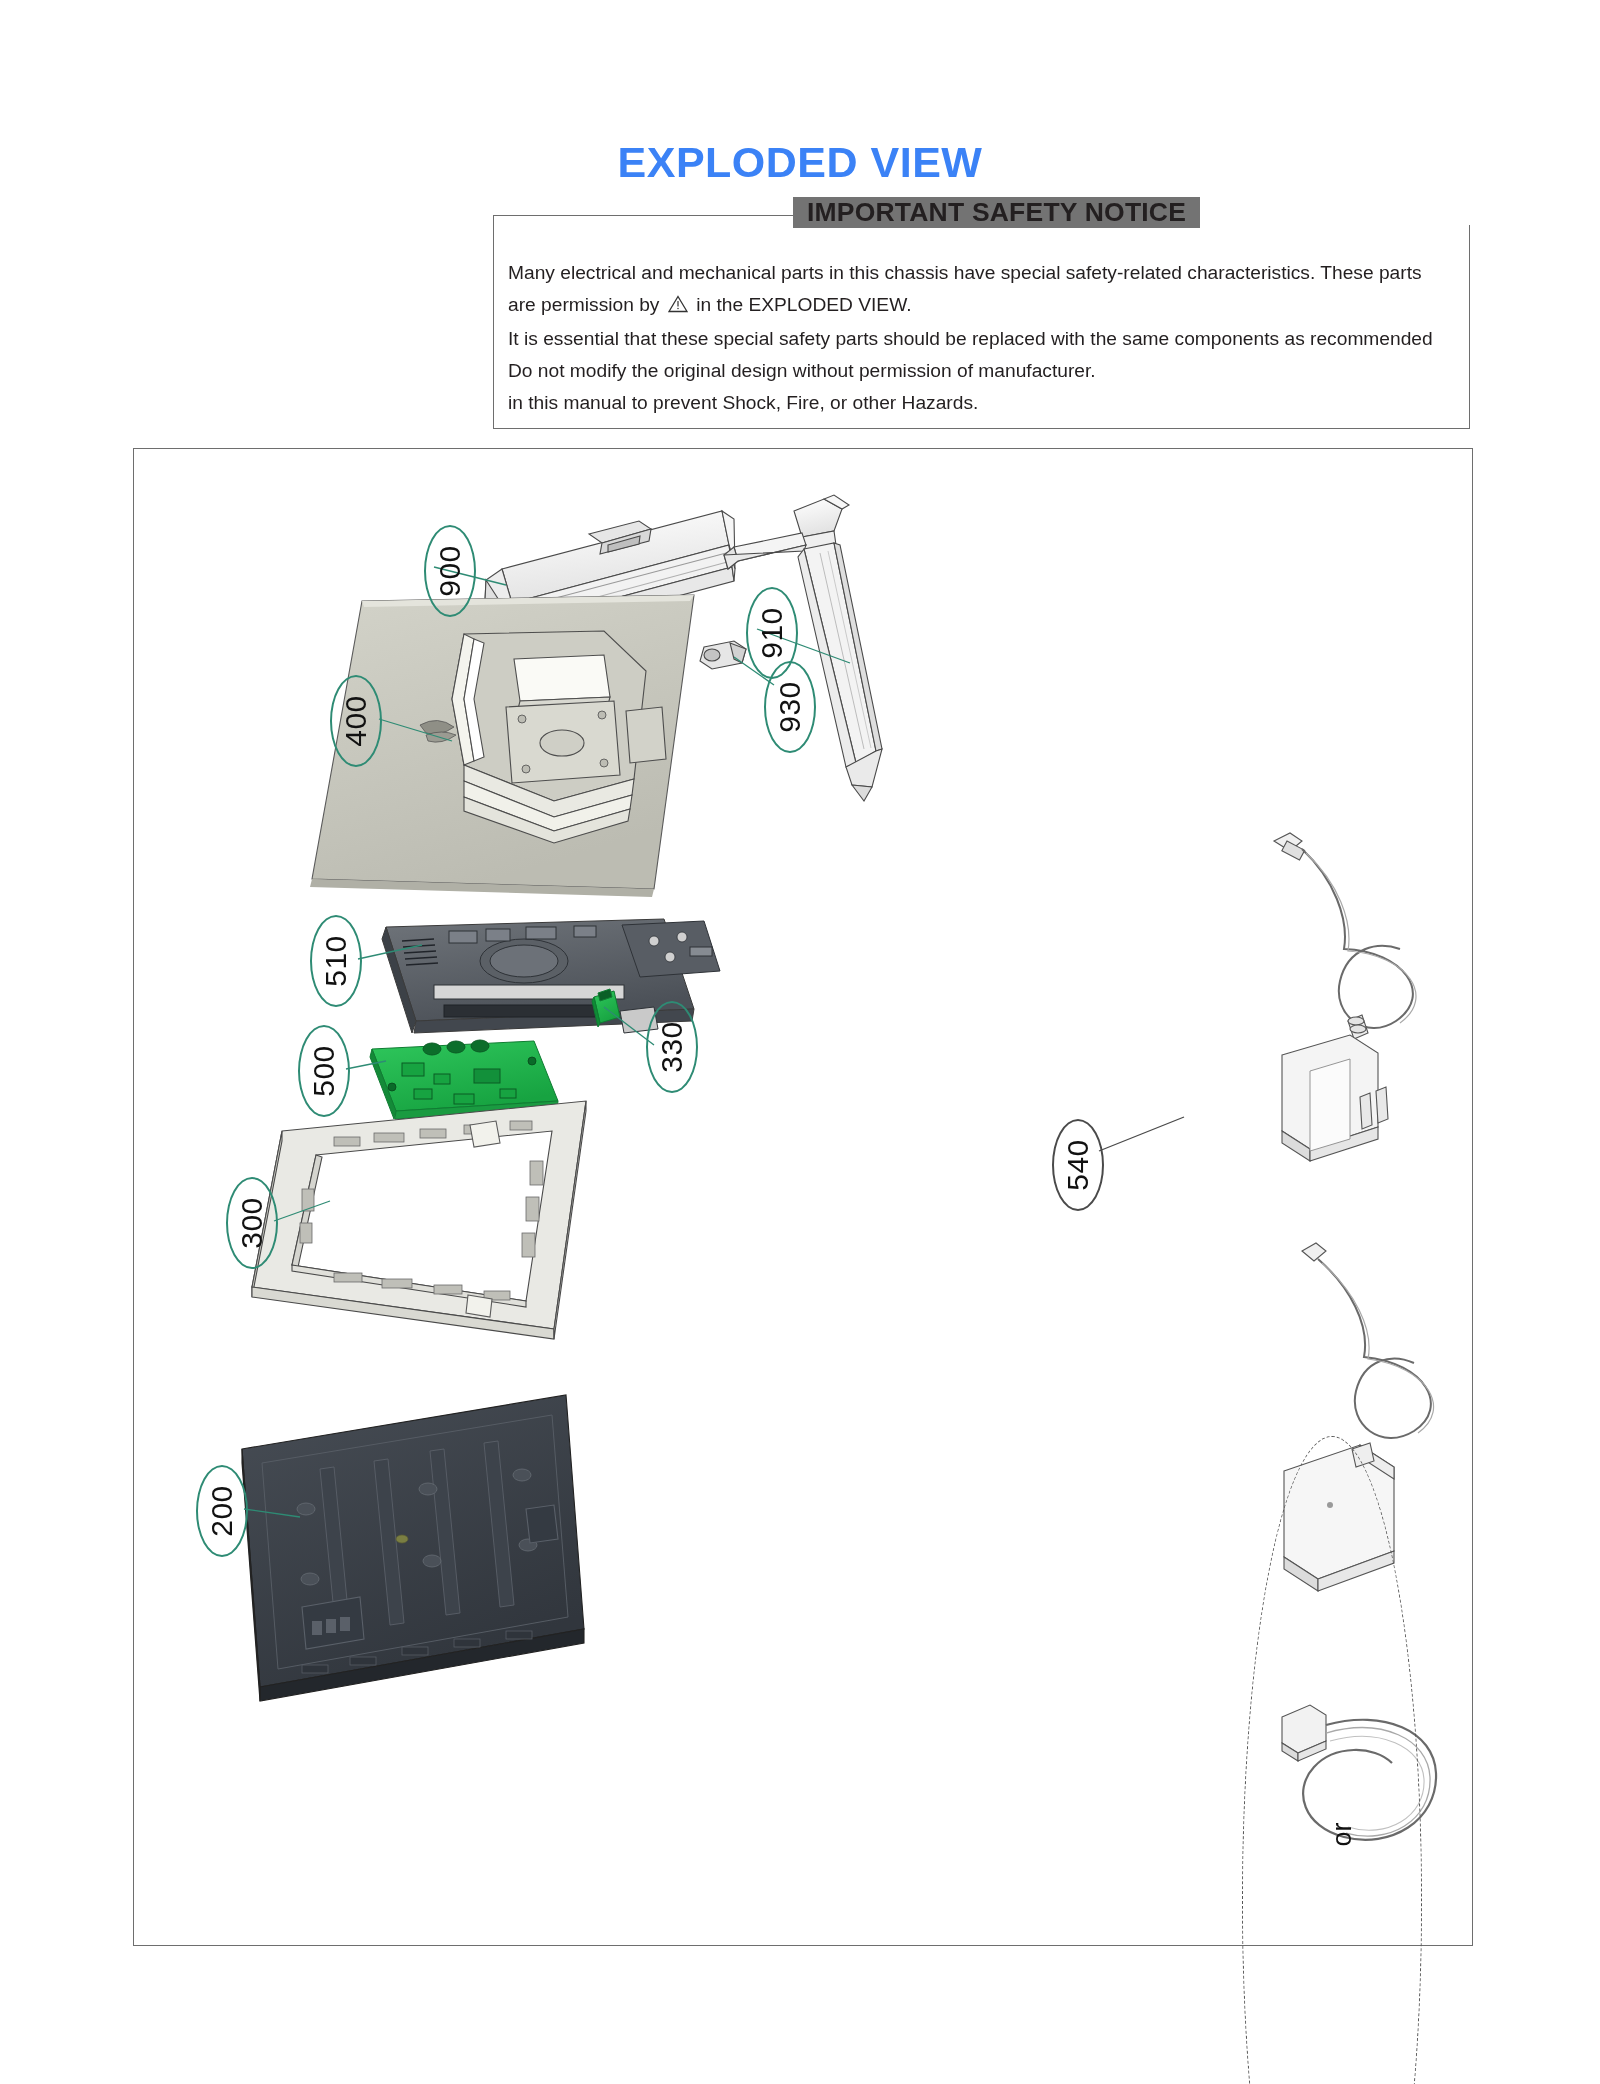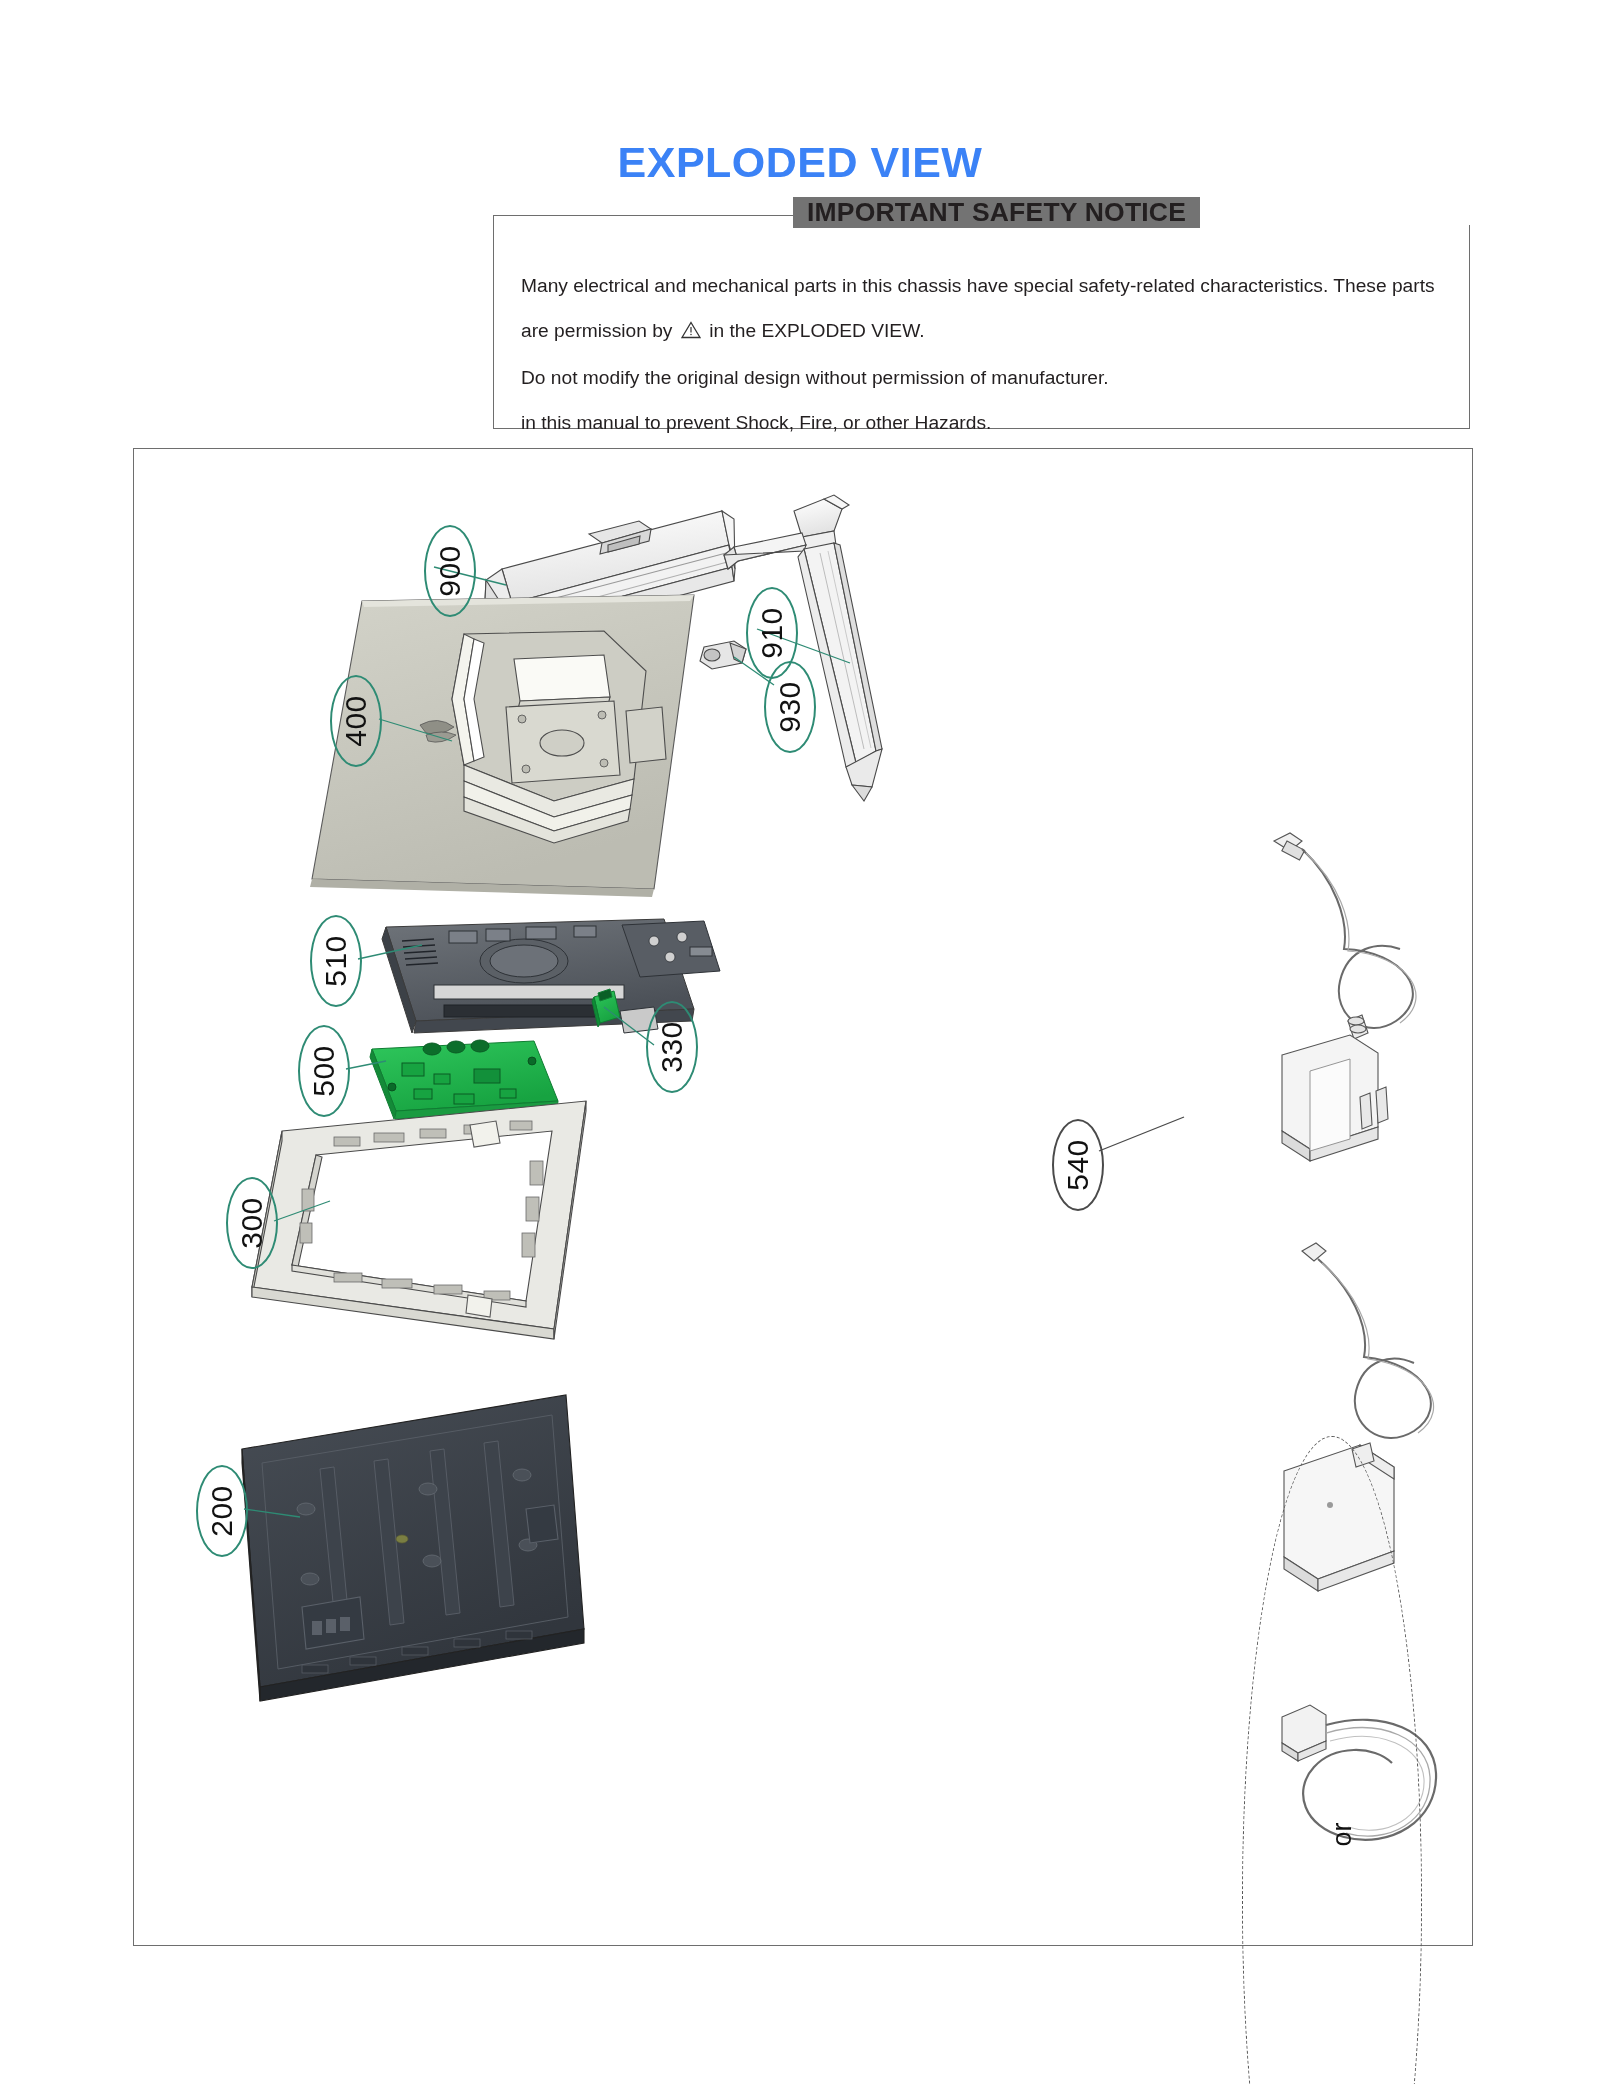--- a/index.html
+++ b/index.html
@@ -64,21 +64,21 @@
   #safety-notice-body {
     position: absolute;
     left: 505px;
     top: 255px;
     width: 955px;
     font-size: 19.2px;
     line-height: 29px;
     color: #231f20;
   }
   #safety-notice-body p {
-    margin: 16px;
+    margin: 3px;
   }
   .notice-line-1 {
     text-align: justify;
     text-justify: inter-word;
     width: 953px;
   }
   .notice-line-3 {
     text-align: justify;
     text-justify: inter-word;
     width: 957px;
@@ -166,20 +166,21 @@
     <span>are permission by</span>
     <span class="warn-tri">
       <svg width="20" height="18" viewBox="0 0 20 18">
         <polygon points="10,1.5 19,16.5 1,16.5" fill="none" stroke="#333" stroke-width="1.3"></polygon>
         <line x1="10" y1="6" x2="10" y2="11.5" stroke="#333" stroke-width="1.2"></line>
         <circle cx="10" cy="13.6" r="0.75" fill="#333"></circle>
       </svg>
     </span>
     <span>in the  EXPLODED VIEW.</span>
   </p>
+  <p class="notice-line-3">It is essential that these special safety parts should be replaced with the same components as recommended</p>
   <p>Do not modify the original design without permission of manufacturer.</p>
   <p>in this manual to prevent Shock, Fire, or other Hazards.</p>
 </div>
 
 <div id="drawing-frame">
 
   <svg id="drawing-canvas" viewBox="0 0 1340 1498">
     <defs>
       <linearGradient id="gCover" x1="0" y1="0" x2="0.4" y2="1">
         <stop offset="0%" stop-color="#d3d3c9"></stop>

